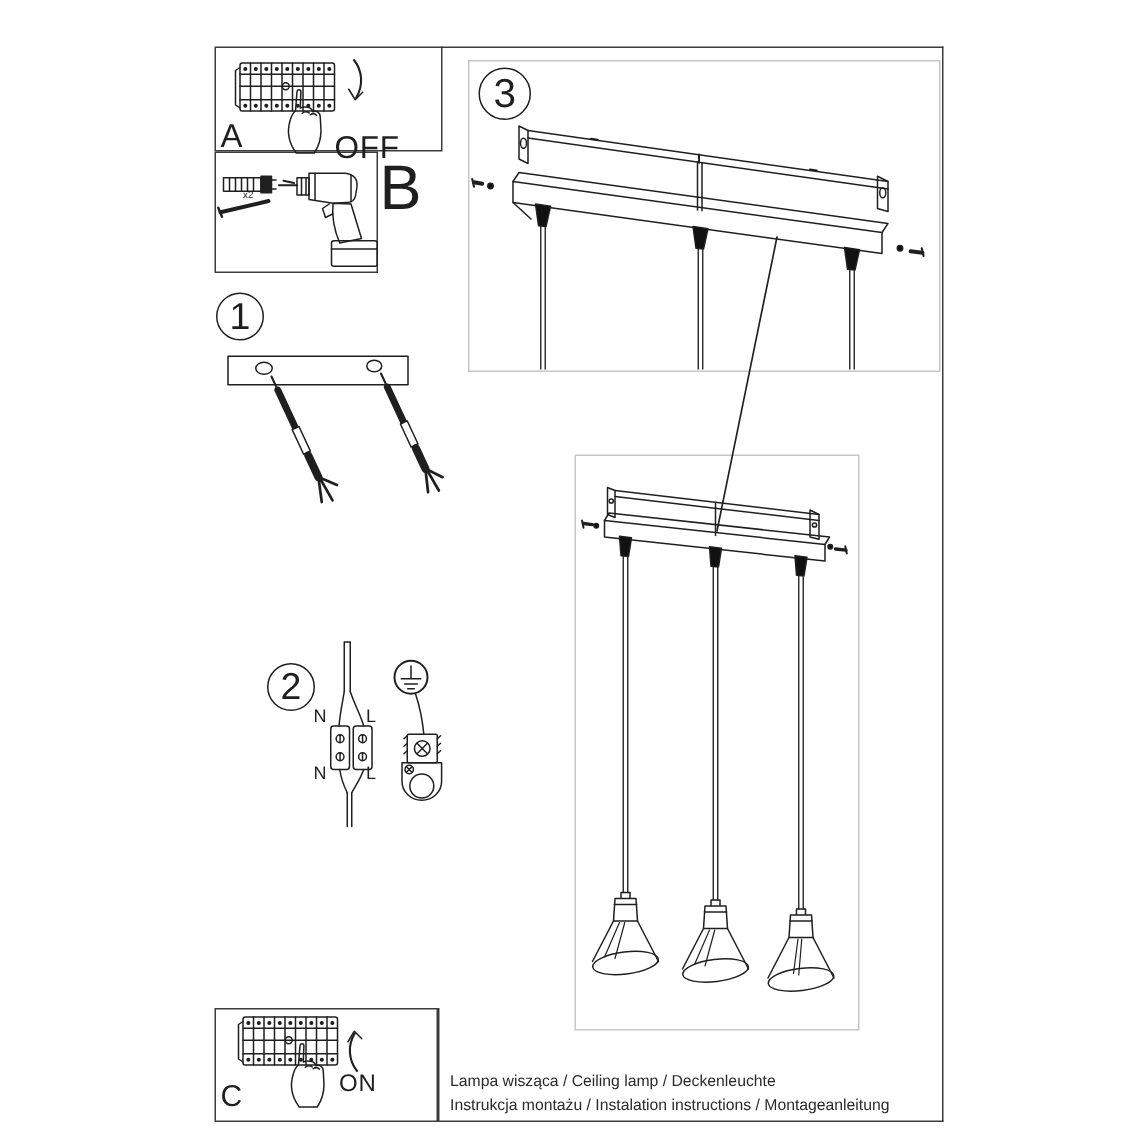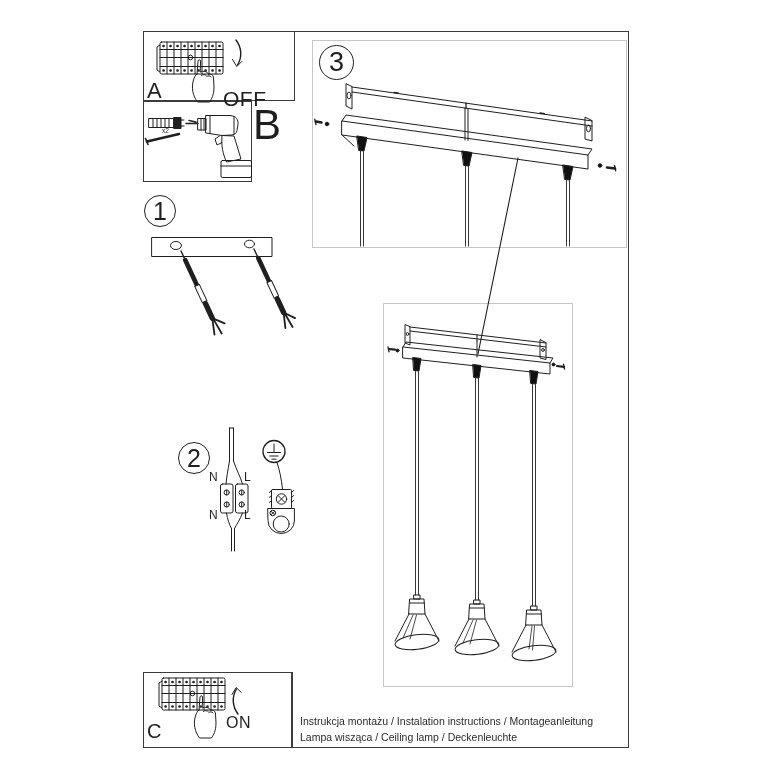--- a/index.html
+++ b/index.html
@@ -224,17 +224,17 @@
 
   <div class="lbl" style="left:209px;top:471px;font-size:12px;">N</div>
   <div class="lbl" style="left:244px;top:471px;font-size:12px;">L</div>
   <div class="lbl" style="left:209px;top:509px;font-size:12px;">N</div>
   <div class="lbl" style="left:244px;top:509px;font-size:12px;">L</div>
 
   <div class="lbl" style="left:147px;top:721px;font-size:20px;">C</div>
   <div class="lbl" style="left:226px;top:715px;font-size:16px;letter-spacing:0.5px;">ON</div>
 
   <div class="footer-text" style="left:300px;top:714px;">
+    <div>Lampa wisząca / Ceiling lamp / Deckenleuchte</div>
     <div>Instrukcja montażu / Instalation instructions / Montageanleitung</div>
-    <div>Lampa wisząca / Ceiling lamp / Deckenleuchte</div>
   </div>
 
 </div>
 
 </body></html>

